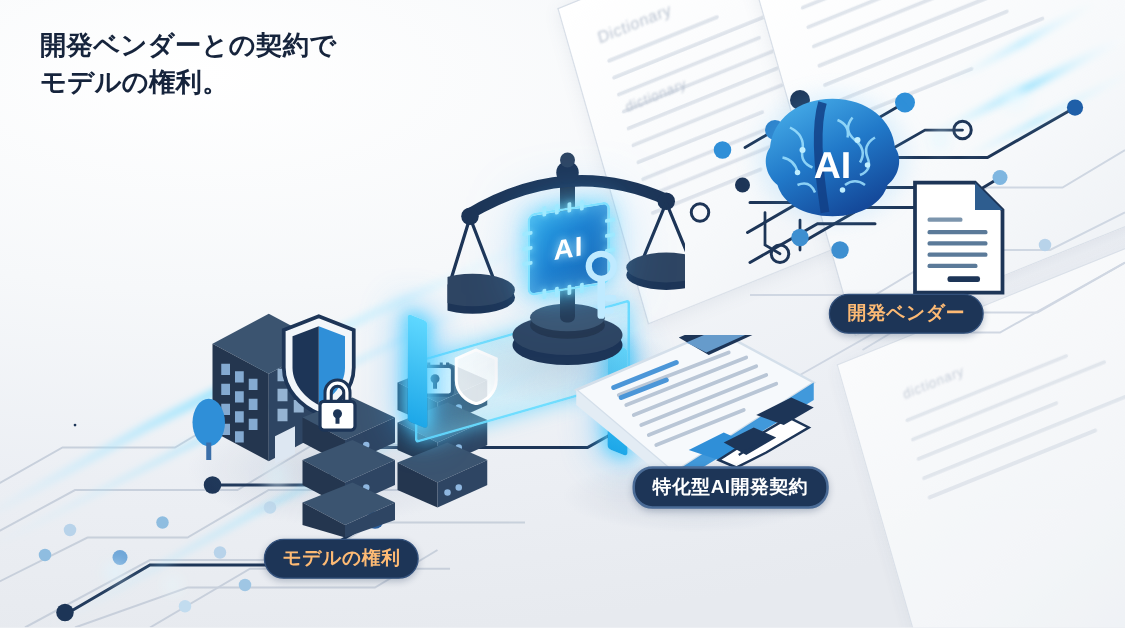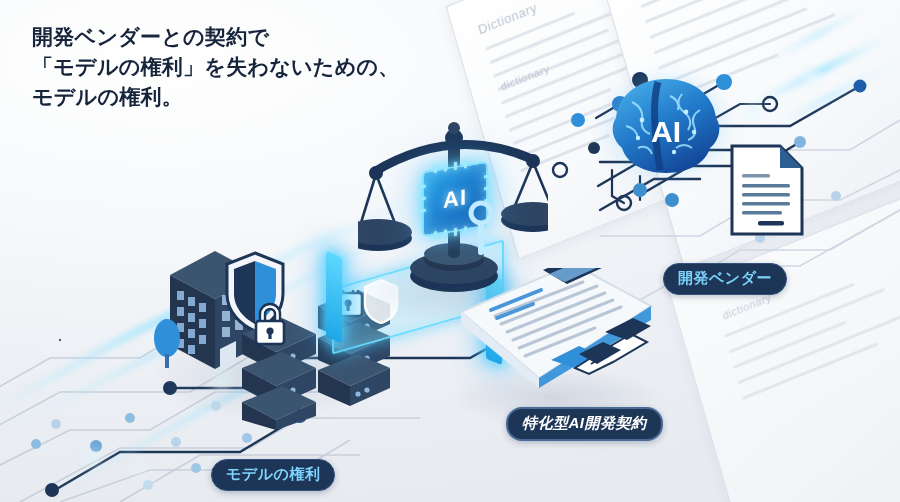--- a/index.html
+++ b/index.html
@@ -32,21 +32,21 @@
   .headline .ln{
     font-size:21px;line-height:30px;font-weight:700;color:#16243c;
     letter-spacing:.3px;white-space:nowrap;
     text-shadow:0 1px 0 rgba(255,255,255,.9);
   }
 
   
   .pill{position:absolute;z-index:45;display:inline-flex;align-items:center;justify-content:center;
     padding:5px 14px 6px;border-radius:16px;font-size:15px;font-weight:700;letter-spacing:.5px;
     white-space:nowrap;box-shadow:0 2px 6px rgba(30,50,85,.28);}
-  .pill.dark{background:#1d3557;color:#7dd3fc;border:1.5px solid #33517c;margin-top:28px;}
+  .pill.dark{background:#1d3557;color:#fdba74;border:1.5px solid #33517c;}
   .pill.darkOutline{background:#1d3557;color:#ffffff;border:2px solid #4a6b96;}
 
   
   .iso{position:absolute;}
   .shadow-blob{position:absolute;border-radius:50%;background:radial-gradient(closest-side,rgba(120,140,170,.22),rgba(120,140,170,0));}
 
   
   .gate-bar{position:absolute;background:linear-gradient(180deg,#5fd8ff,#1da7e8);
     box-shadow:0 0 12px 3px rgba(80,210,255,.85),0 0 28px 8px rgba(60,180,255,.45);}
   .gate-plane{position:absolute;
@@ -216,21 +216,20 @@
       <circle cx="92" cy="458" r="7" fill="#dff6ff" opacity=".85"></circle>
       <circle cx="352" cy="300" r="7" fill="#e8fbff" opacity=".8"></circle>
       <circle cx="812" cy="78" r="9" fill="#eafaff" opacity=".9"></circle>
       <circle cx="752" cy="112" r="7" fill="#dff6ff" opacity=".8"></circle>
       <circle cx="138" cy="468" r="6" fill="#e8fbff" opacity=".7"></circle>
     </g>
   </svg>
 
   <div class="headline">
     <div class="ln">開発ベンダーとの契約で</div>
-    <div class="ln">「モデルの権利」を失わないための、</div>
     <div class="ln">モデルの権利。</div>
   </div>
 
   <div class="shadow-blob" style="left:150px;top:330px;width:230px;height:90px;"></div>
 
   <svg class="iso" style="left:160px;top:245px;" width="120" height="130" viewBox="0 0 120 130">
     <polygon points="10,30 55,6 100,30 55,54" fill="#3b5470"></polygon>
     <polygon points="10,30 55,54 55,124 10,100" fill="#24364f"></polygon>
     <polygon points="55,54 100,30 100,100 55,124" fill="#2e4563"></polygon>
     <g fill="#8fb7e0" opacity=".9">
@@ -475,21 +474,21 @@
       <rect x="14" y="60" width="48" height="3.4" rx="1.5"></rect>
       <rect x="14" y="69" width="40" height="3.4" rx="1.5"></rect>
       <rect x="30" y="79" width="26" height="4.6" rx="1.8" fill="#1d3557"></rect>
     </g>
   </svg>
 
   <div class="pill dark" style="left:663px;top:235px;">
     <span>開発ベンダー</span>
   </div>
 
-  <div class="pill darkOutline" style="left:506px;top:407px;font-style:italic;">
+  <div class="pill darkOutline" style="left:506px;top:373px;">
     <span>特化型AI開発契約</span>
   </div>
 
   <div class="pill dark" style="left:211px;top:431px;">
     <span>モデルの権利</span>
   </div>
 
 </div>
 
 </body></html>

